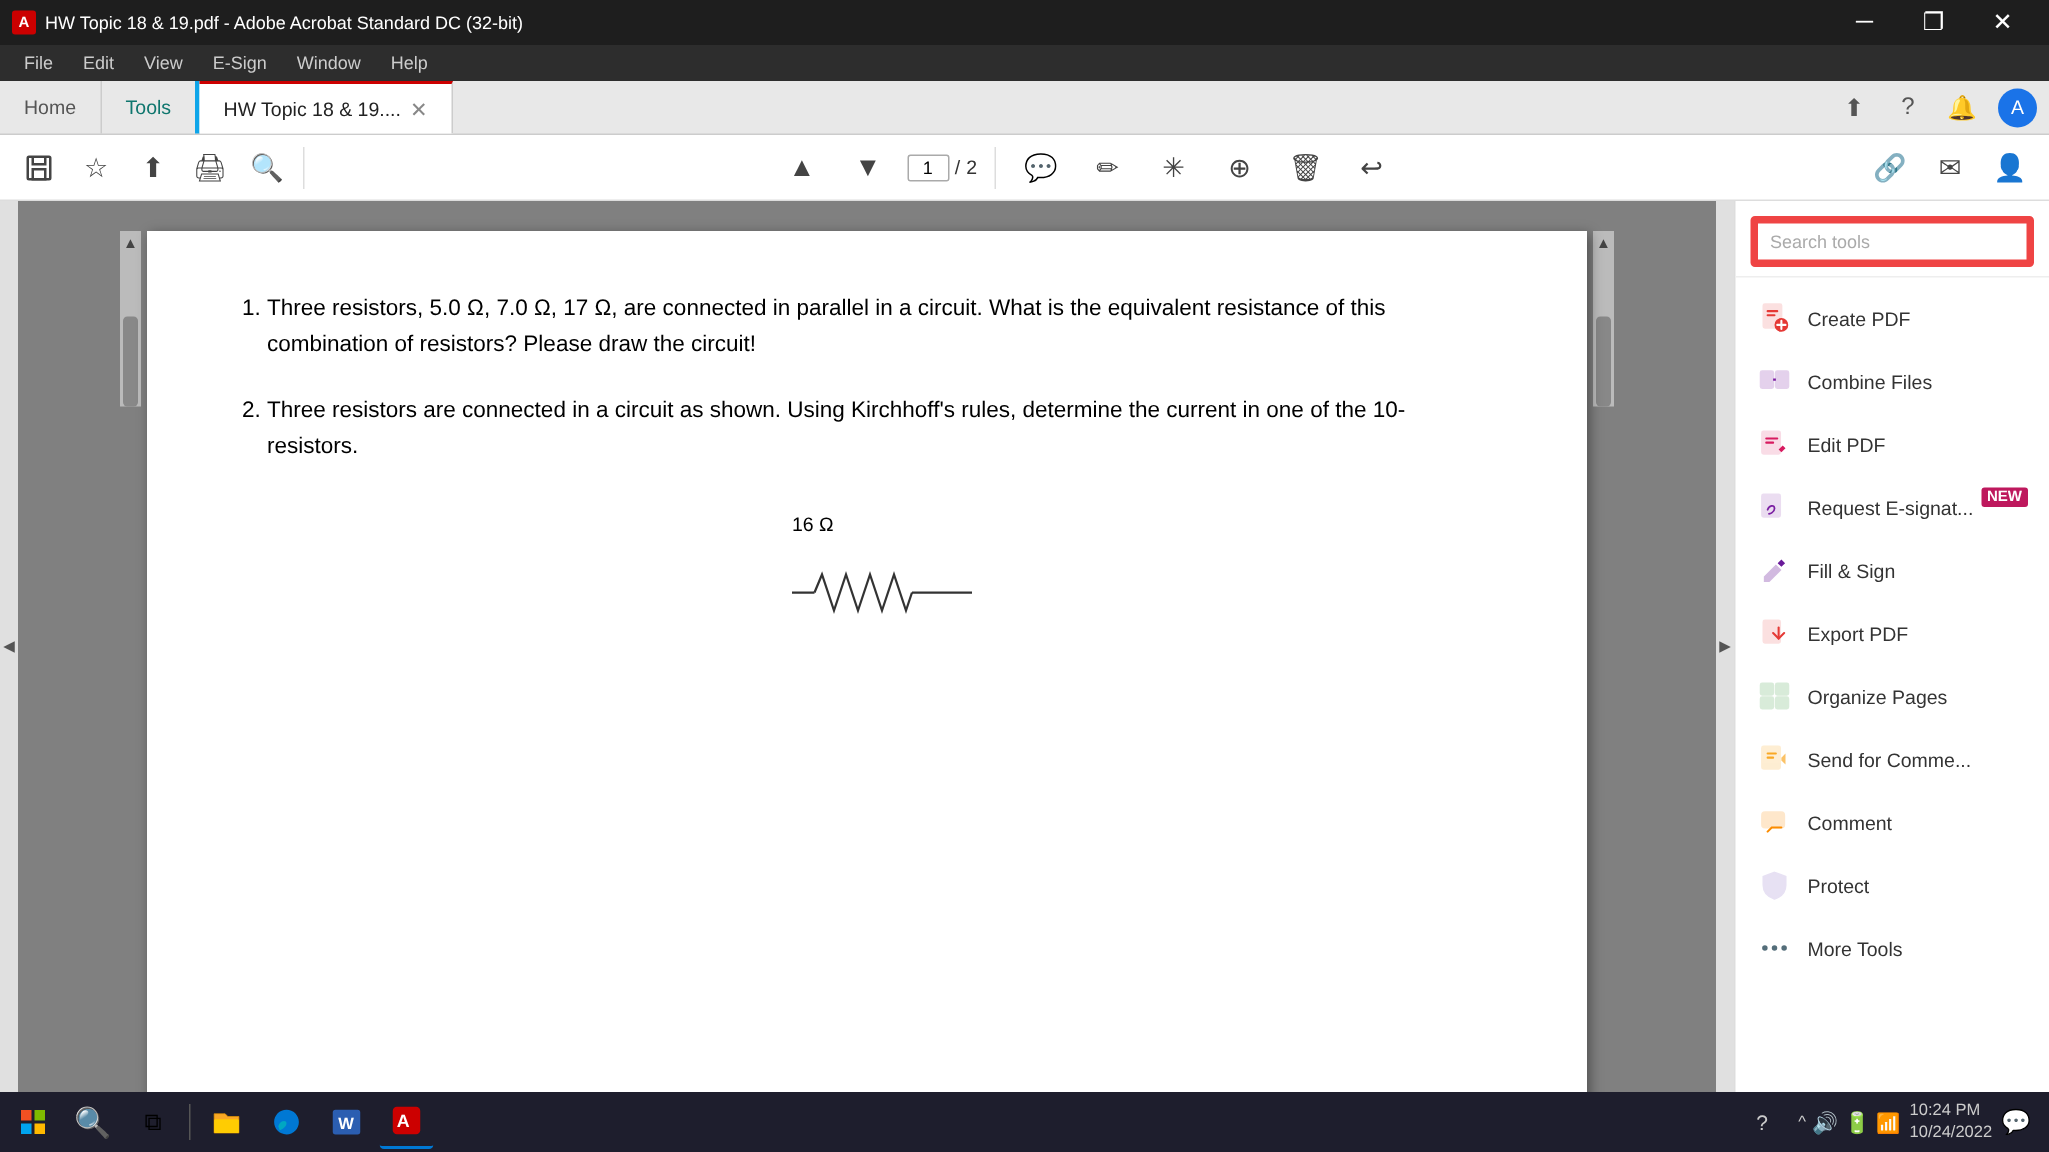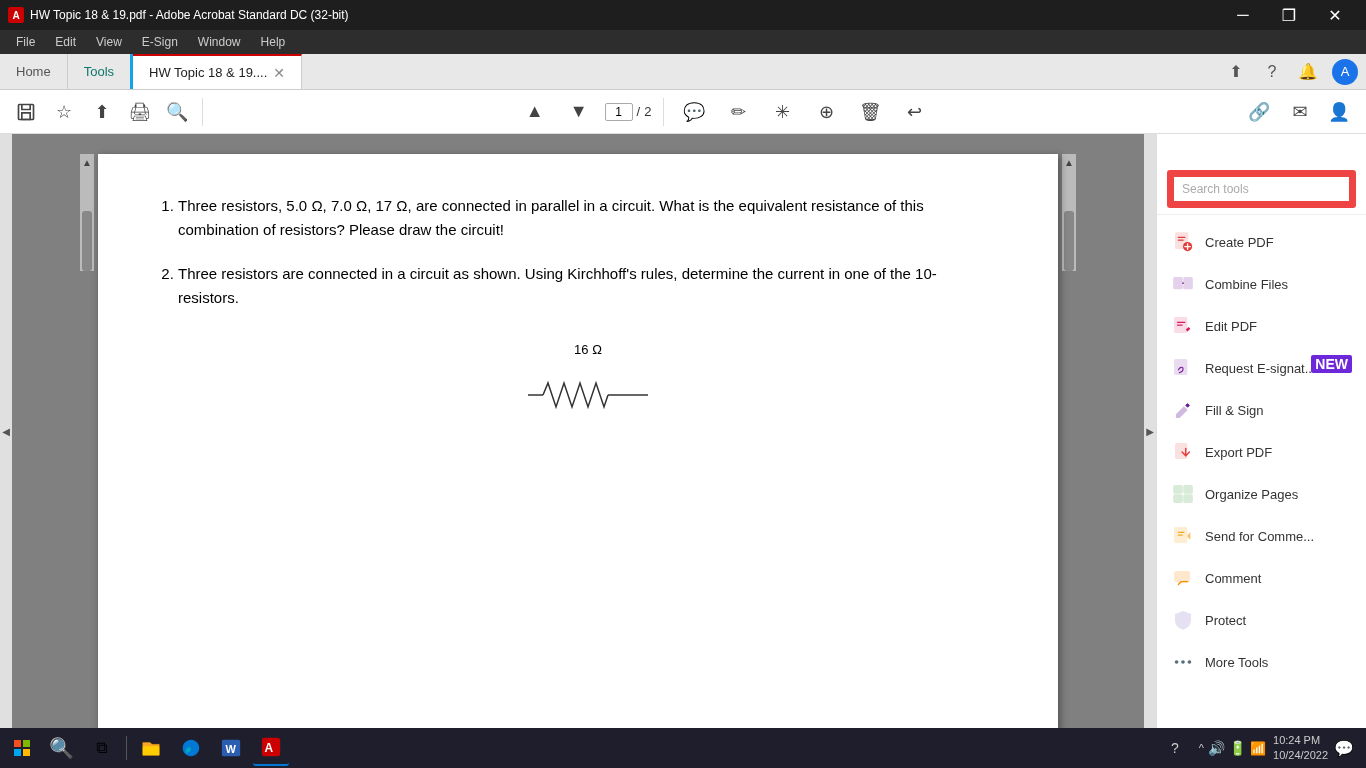--- a/index.html
+++ b/index.html
@@ -170,25 +170,24 @@
       overflow: hidden;
     }
 
     .tools-search {
       padding: 10px 10px 6px;
       border-bottom: 1px solid #eee;
     }
     .tools-search input {
       width: 100%;
       padding: 5px 8px;
-      border: 7px solid #ef4444;
+      border: 5px solid #ef4444;
       border-radius: 3px;
       font-size: 12px;
       color: #333;
-      margin-top: 26px;
     }
     .tools-search input::placeholder { color: #aaa; }
 
     .tools-list {
       flex: 1;
       overflow-y: auto;
       padding: 6px 0;
     }
     .tool-item {
       display: flex;
@@ -207,23 +206,23 @@
       align-items: center;
       justify-content: center;
       border-radius: 4px;
       font-size: 16px;
       flex-shrink: 0;
     }
     .badge-new {
       position: absolute;
       right: 14px;
       top: 8px;
-      background: #6d28d9;
+      background: #be185d;
       color: #fff;
-      font-size: 14px;
+      font-size: 10px;
       padding: 1px 4px;
       border-radius: 2px;
       font-weight: bold;
     }
 
     
     .right-arrow {
       width: 12px;
       background: #e0e0e0;
       display: flex;
@@ -368,21 +367,21 @@
 
     <div class="pdf-page">
       <div class="pdf-content">
         <ol>
           <li>
             <span>Three resistors, 5.0 Ω, 7.0 Ω, 17 Ω, are connected in parallel in a circuit. What is the equivalent resistance of this combination of resistors? Please draw the circuit!</span>
           </li>
           <li>
             <span>Three resistors are connected in a circuit as shown. Using Kirchhoff's rules, determine the current in one of the 10- resistors.</span>
             <div class="circuit-area">
-              <div style="text-align:center; margin-top:10px;">
+              <div style="text-align:left; margin-top:10px;">
                 <div style="font-size:13px; margin-bottom:4px;">16 Ω</div>
                 
                 <svg class="resistor-svg" width="120" height="40" viewBox="0 0 120 40">
                   <line x1="0" y1="20" x2="15" y2="20" stroke="#333" stroke-width="1.5"></line>
                   <polyline points="15,20 20,8 28,32 36,8 44,32 52,8 60,32 68,8 76,32 80,20" stroke="#333" stroke-width="1.5" fill="none"></polyline>
                   <line x1="80" y1="20" x2="120" y2="20" stroke="#333" stroke-width="1.5"></line>
                 </svg>
               </div>
             </div>
           </li>

